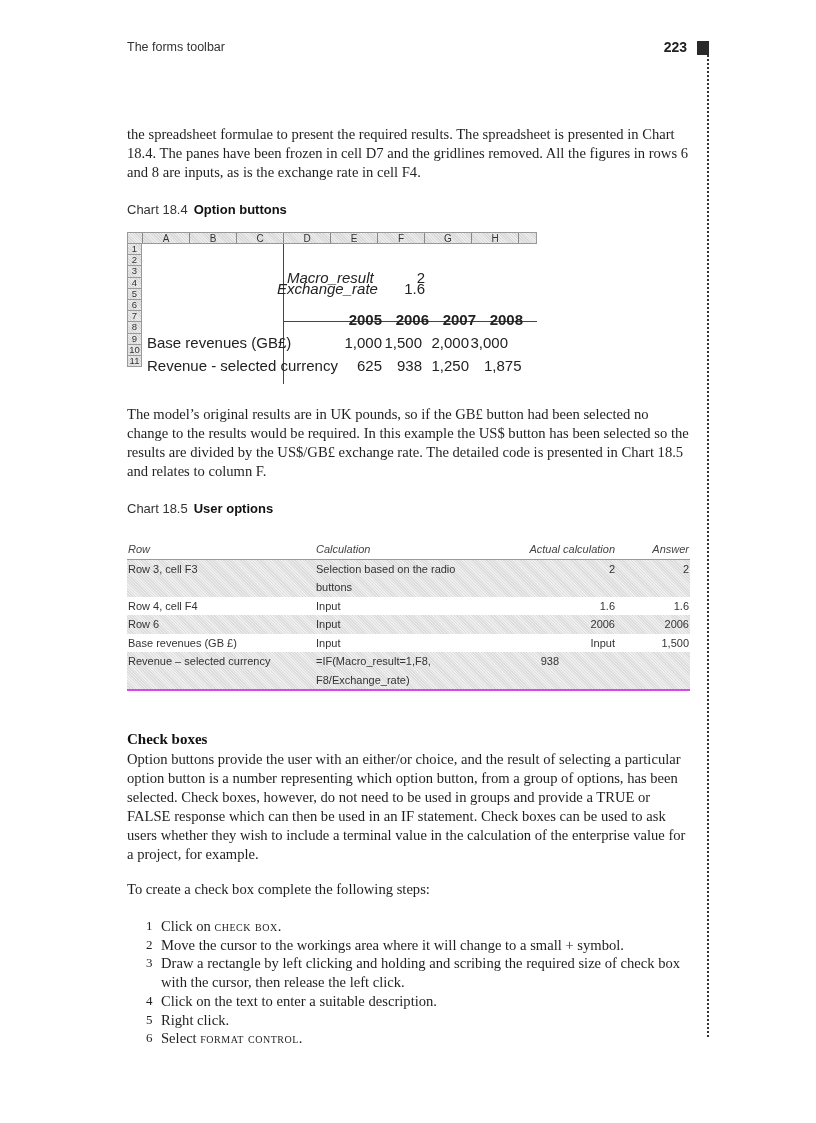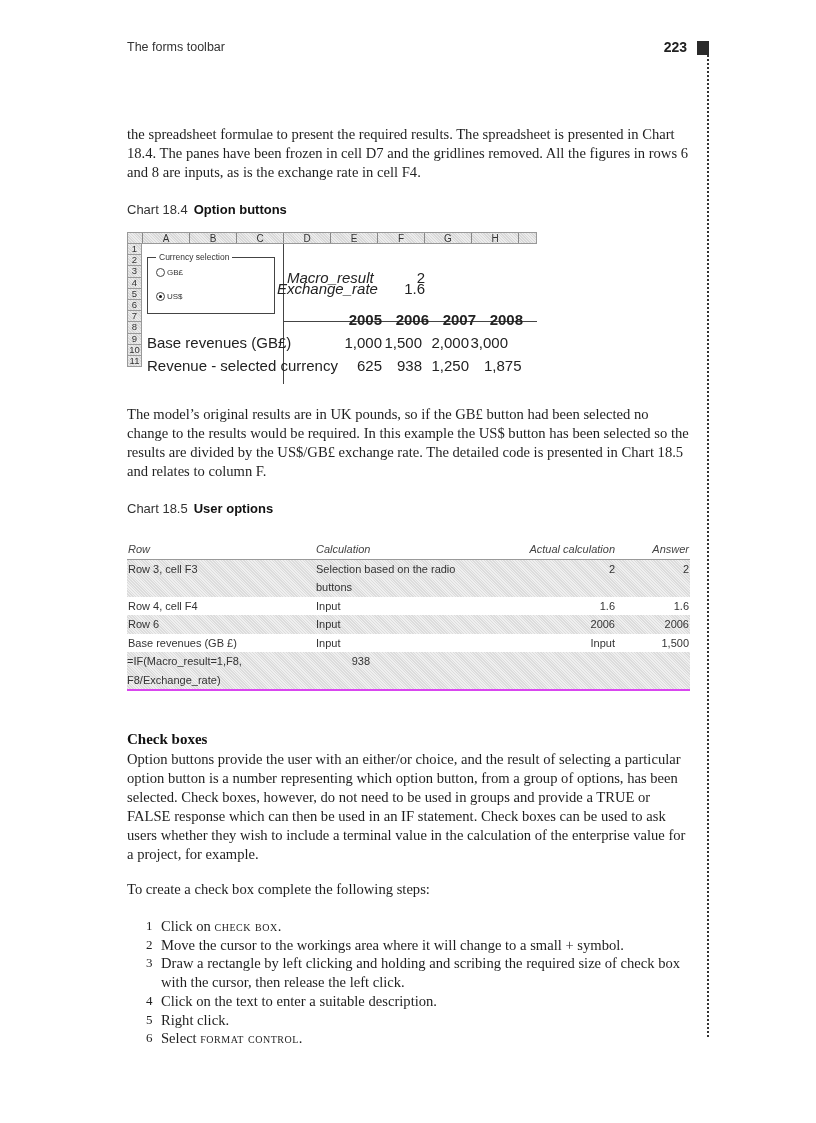--- a/index.html
+++ b/index.html
@@ -97,31 +97,20 @@
     <div>7</div>
     <div>8</div>
     <div>9</div>
     <div>10</div>
     <div>11</div>
   </div>
 
   <div class="freeze-v"></div>
   <div class="freeze-h"></div>
 
-  <div class="group-box">
-    <span class="group-label">Currency selection</span>
-    <div class="radio" style="top:10px;">
-      <span class="dot"></span>
-      <span>GB£</span>
-    </div>
-    <div class="radio" style="top:34px;">
-      <span class="dot on"></span>
-      <span>US$</span>
-    </div>
-  </div>
 
   <span class="cell italic right" style="left:160px;top:37px;width:86px;">Macro_result</span>
   <span class="cell right" style="left:250px;top:37px;width:48px;">2</span>
   <span class="cell italic right" style="left:150px;top:48px;width:96px;">Exchange_rate</span>
   <span class="cell right" style="left:250px;top:48px;width:48px;">1.6</span>
 
   <span class="cell bold right" style="left:215px;top:79px;width:40px;">2005</span>
   <span class="cell bold right" style="left:262px;top:79px;width:40px;">2006</span>
   <span class="cell bold right" style="left:309px;top:79px;width:40px;">2007</span>
   <span class="cell bold right" style="left:356px;top:79px;width:40px;">2008</span>
@@ -170,20 +159,21 @@
     <div class="c3">2006</div>
     <div class="c4">2006</div>
   </div>
   <div class="tr">
     <div class="c1">Base revenues (GB £)</div>
     <div class="c2">Input</div>
     <div class="c3">Input</div>
     <div class="c4">1,500</div>
   </div>
   <div class="tr shaded">
+    <div class="c1">Revenue – selected currency</div>
     <div class="c2">=IF(Macro_result=1,F8, F8/Exchange_rate)</div>
     <div class="c4">938</div>
   </div>
 </div>
 
 <div class="section-heading">Check boxes</div>
 <p class="body-text" style="top:750px;">Option buttons provide the user with an either/or choice, and the result of selecting a particular option button is a number representing which option button, from a group of options, has been selected. Check boxes, however, do not need to be used in groups and provide a TRUE or FALSE response which can then be used in an IF statement. Check boxes can be used to ask users whether they wish to include a terminal value in the calculation of the enterprise value for a project, for example.</p>
 <p class="body-text" style="top:880px;">To create a check box complete the following steps:</p>
 
 <div class="steps">

